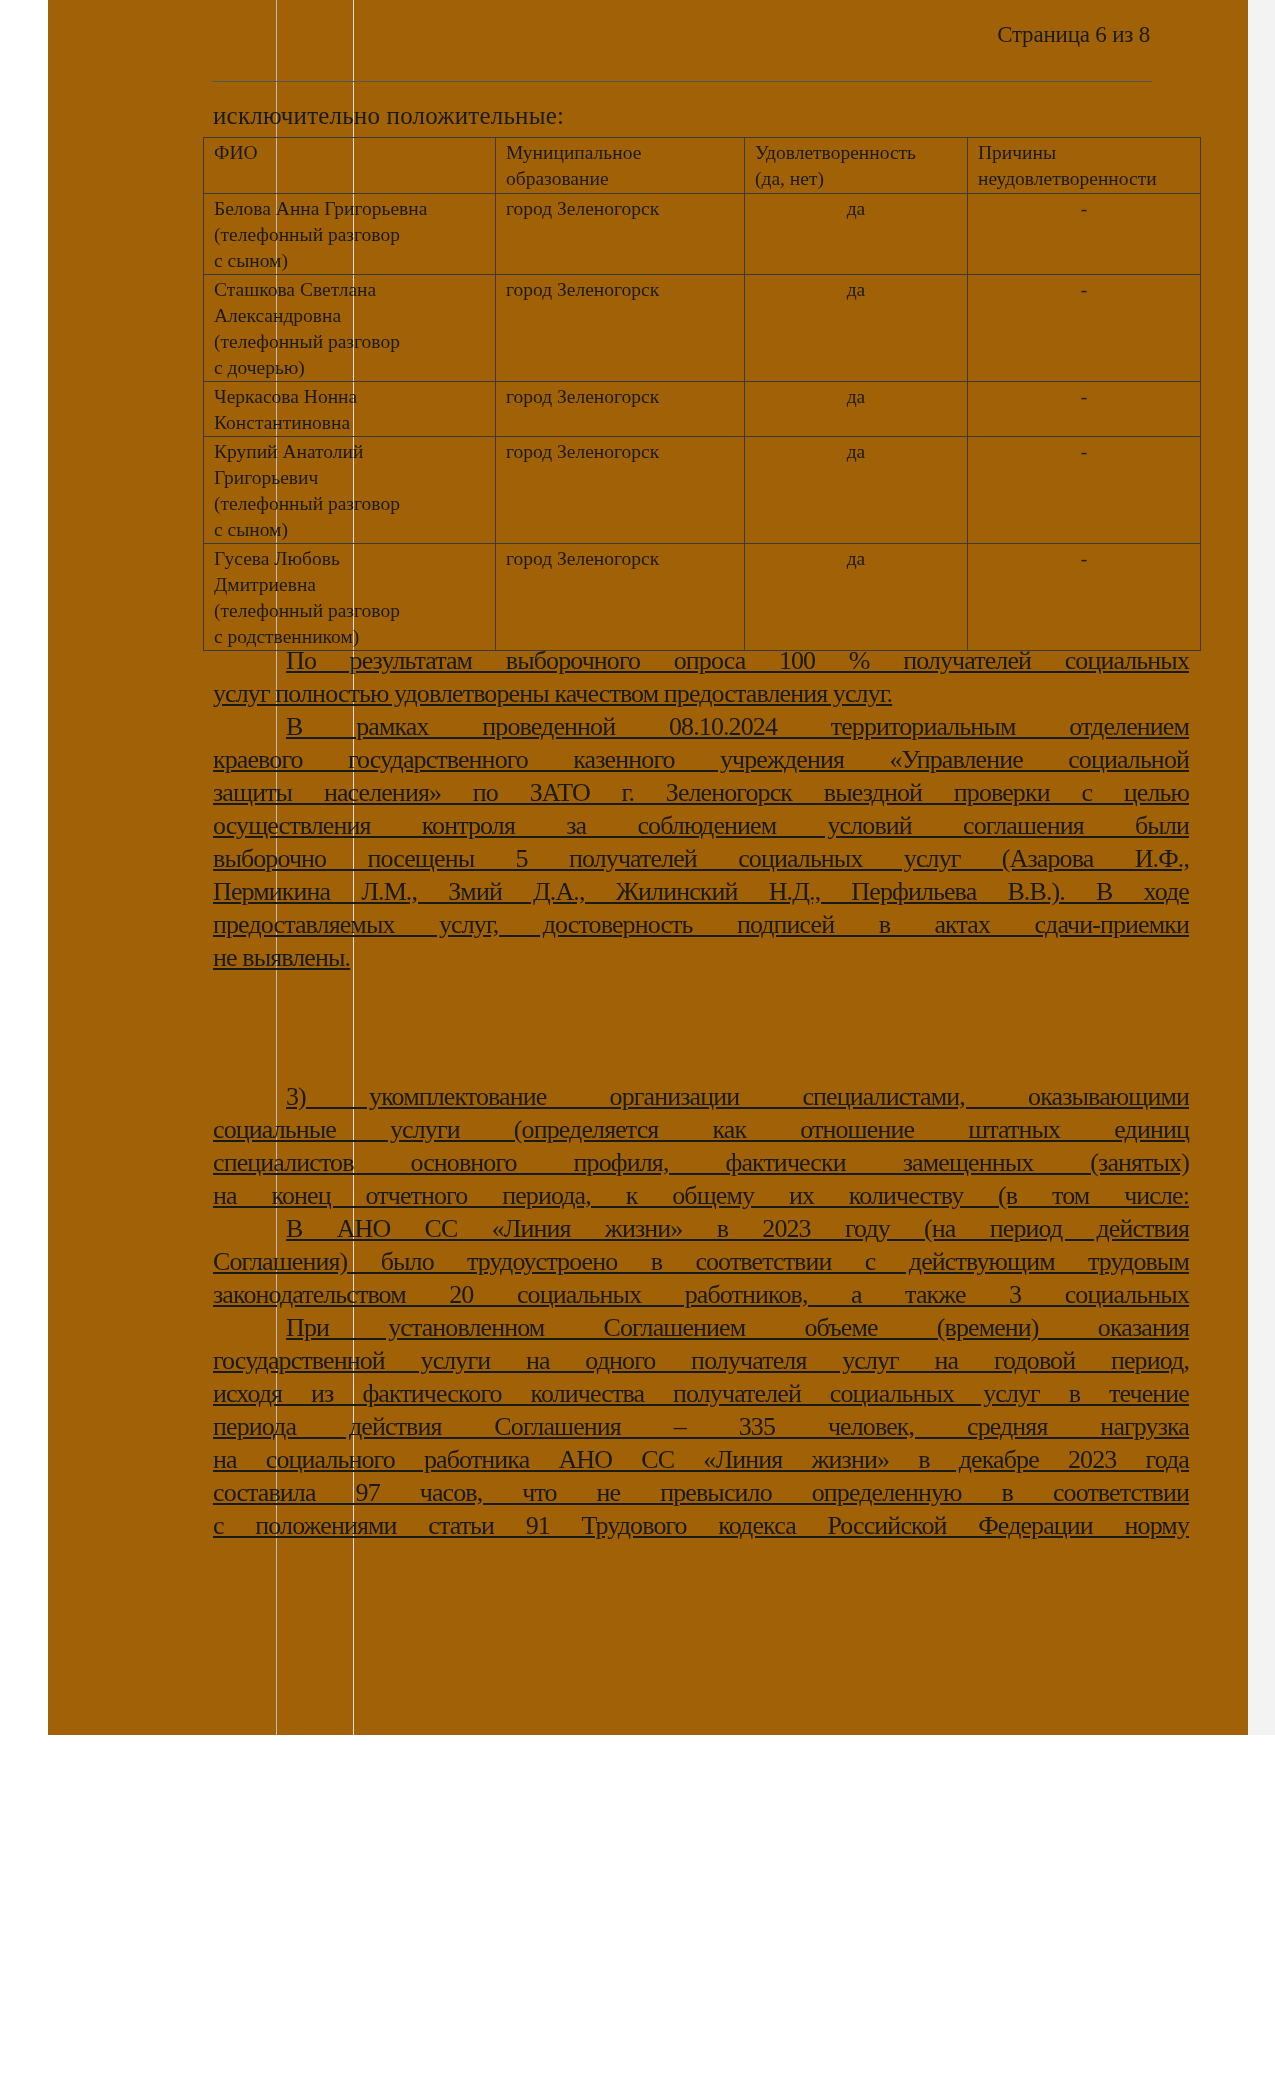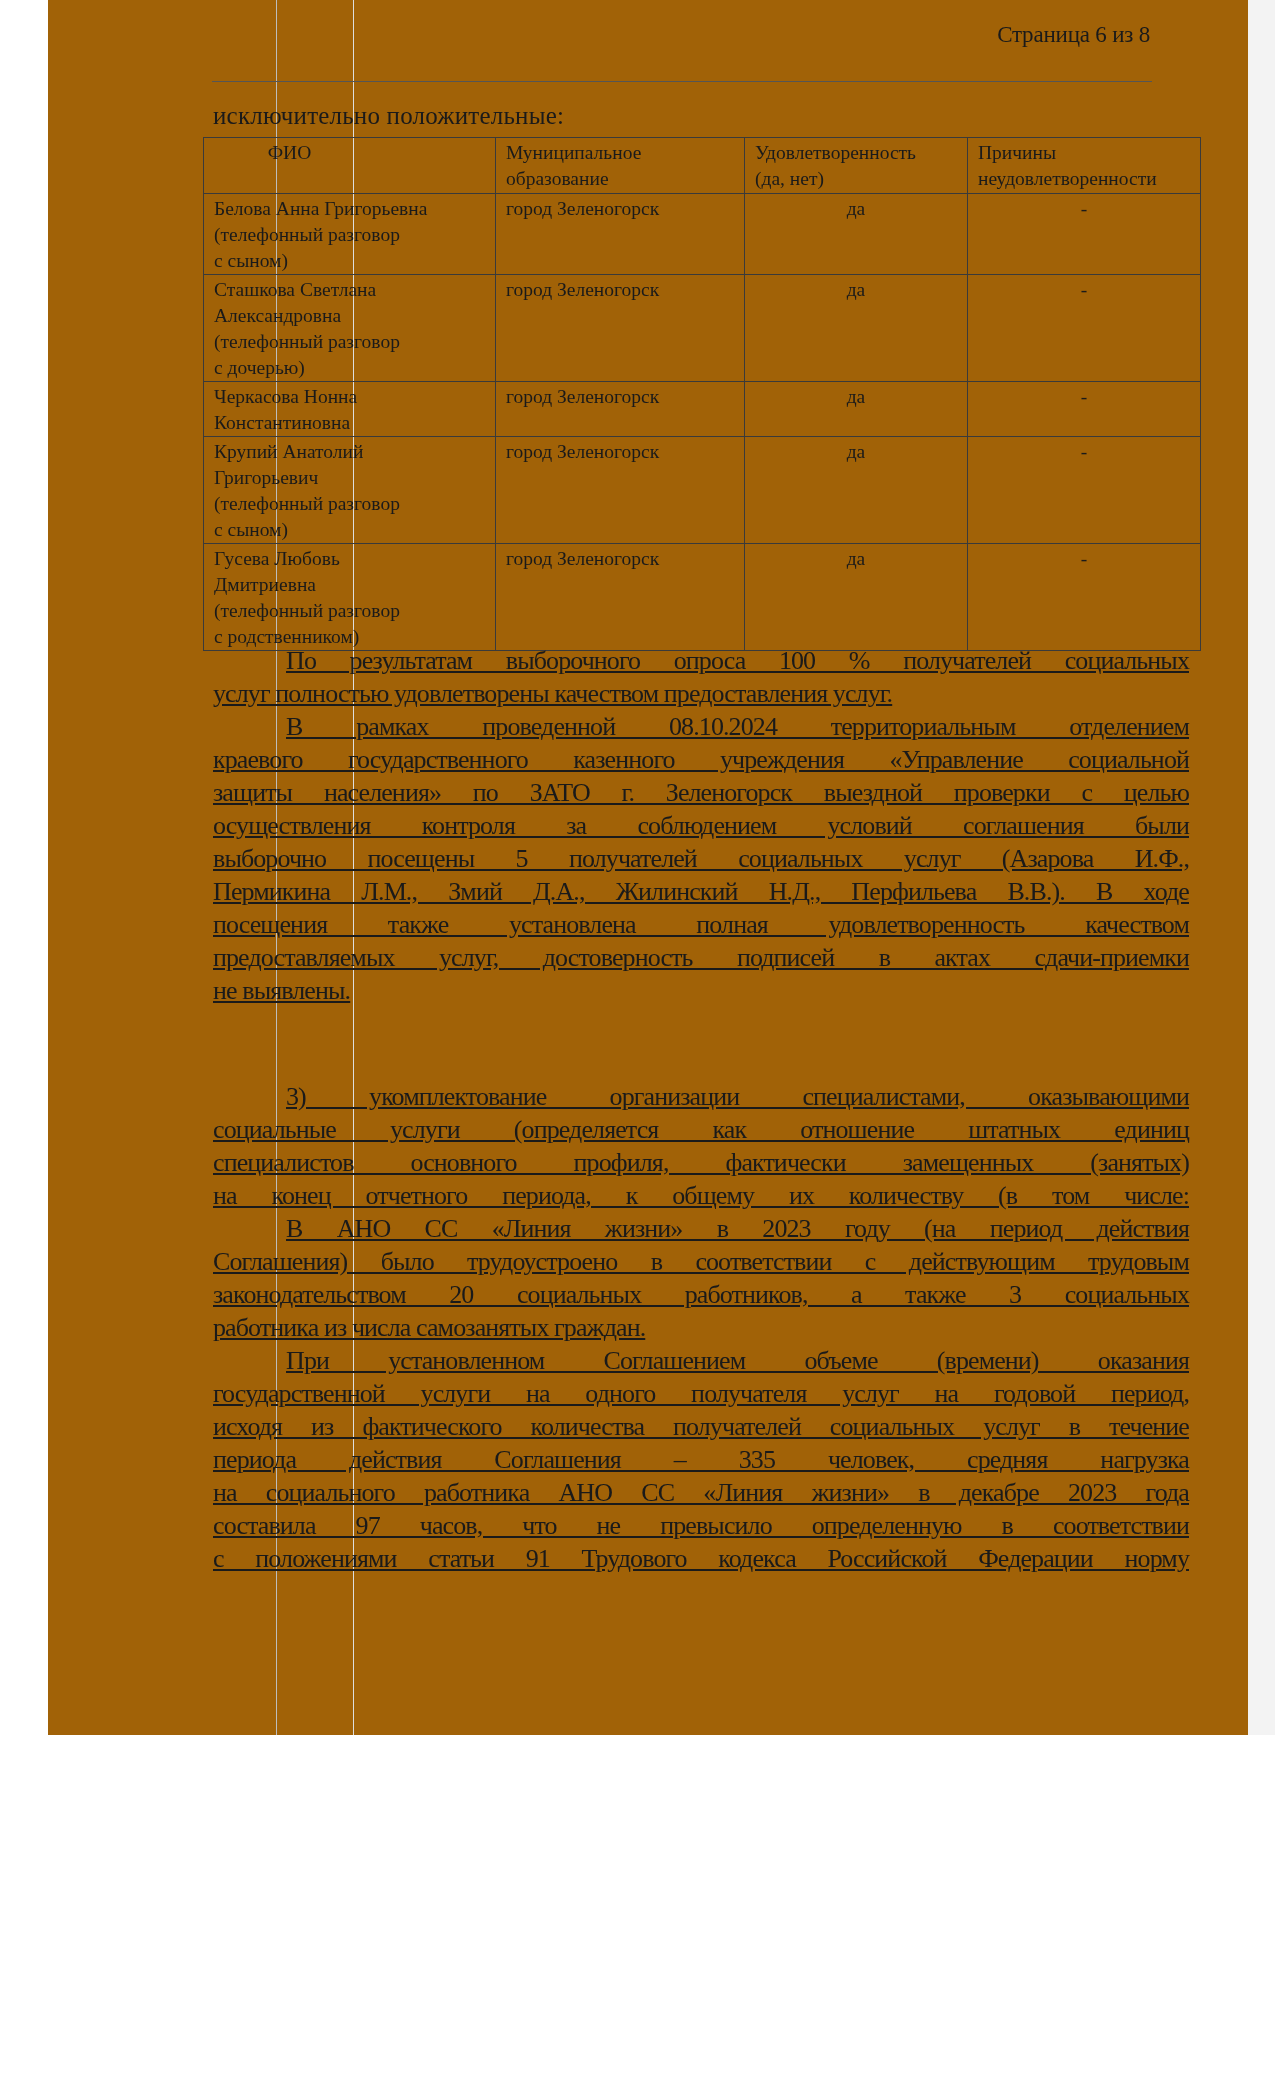--- a/index.html
+++ b/index.html
@@ -7,21 +7,21 @@
   .page { position: absolute; left: 0; top: 0; width: 1248px; height: 1735px; background: #a16207; margin-left: 48px; }
   .page-edge { position: absolute; left: 1248px; top: 0; width: 27px; height: 1735px; background: #f3f3f3; }
   .scanline { position: absolute; top: 0; height: 1735px; width: 1px; background: #c8c8c8; }
   .scanline.l1 { left: 228px; background: #bdbdbd; }
   .scanline.l2 { left: 305px; background: #dedede; }
   .page-header { position: absolute; right: 146px; top: 22px; font-size: 23px; letter-spacing: -0.2px; }
   .header-rule { position: absolute; left: 164px; top: 81px; width: 940px; height: 0; border-top: 1.5px solid #555; }
   .intro { position: absolute; left: 165px; top: 102px; font-size: 25px; letter-spacing: 0.2px; }
   table.survey { position: absolute; left: 155px; top: 137px; border-collapse: collapse; font-size: 19.5px; line-height: 26px; table-layout: fixed; }
   table.survey td, table.survey th { border: 1.5px solid #3a3a3a; vertical-align: top; padding: 2px 10px 0 10px; text-align: left; font-weight: normal; }
-  table.survey th.c1 { text-align: center; padding-right: 130px; }
+  table.survey th.c1 { padding-right: 130px; }
   table.survey td.c3 { text-align: center; }
   table.survey td.c4 { text-align: center; }
   .cell-lines span { display: block; }
   .body-text { position: absolute; left: 165px; width: 976px; font-family: "Liberation Serif", "DejaVu Serif", serif; font-size: 26px; line-height: 33px; transform-origin: left top; }
   .body-text p { margin: 0; text-align: justify; text-align-last: left; text-indent: 73px; font-stretch: condensed; letter-spacing: -0.9px; }
   .body-text p .ln { display: block; text-align: justify; text-align-last: justify; text-indent: 0; text-decoration: underline; }
   .body-text p .ln.first { padding-left: 73px; }
   .body-text p .ln.last { text-align-last: left; }
 </style>
 </head>
@@ -123,38 +123,36 @@
       <span class="ln first">По результатам выборочного опроса 100 % получателей социальных</span>
       <span class="ln last">услуг полностью удовлетворены качеством предоставления услуг.</span>
     </p>
     <p>
       <span class="ln first">В рамках проведенной 08.10.2024 территориальным отделением</span>
       <span class="ln">краевого государственного казенного учреждения «Управление социальной</span>
       <span class="ln">защиты населения» по ЗАТО г. Зеленогорск выездной проверки с целью</span>
       <span class="ln">осуществления контроля за соблюдением условий соглашения были</span>
       <span class="ln">выборочно посещены 5 получателей социальных услуг (Азарова И.Ф.,</span>
       <span class="ln">Пермикина Л.М., Змий Д.А., Жилинский Н.Д., Перфильева В.В.). В ходе</span>
-      <span class="ln">посещения также установлена полная удовлетворенность качеством</span>
       <span class="ln">предоставляемых услуг, достоверность подписей в актах сдачи-приемки</span>
       <span class="ln last">не выявлены.</span>
     </p>
   </div>
 
   <div class="body-text" style="top:1080px">
     <p>
       <span class="ln first">3)   укомплектование организации специалистами, оказывающими</span>
       <span class="ln">социальные услуги (определяется как отношение штатных единиц</span>
       <span class="ln">специалистов основного профиля, фактически замещенных (занятых)</span>
       <span class="ln">на конец отчетного периода, к общему их количеству (в том числе:</span>
     </p>
     <p>
       <span class="ln first">В АНО СС «Линия жизни» в 2023 году (на период действия</span>
       <span class="ln">Соглашения) было трудоустроено в соответствии с действующим трудовым</span>
       <span class="ln">законодательством 20 социальных работников, а также 3 социальных</span>
-      <span class="ln last">работника из числа самозанятых граждан.</span>
     </p>
     <p>
       <span class="ln first">При установленном Соглашением объеме (времени) оказания</span>
       <span class="ln">государственной услуги на одного получателя услуг на годовой период,</span>
       <span class="ln">исходя из фактического количества получателей социальных услуг в течение</span>
       <span class="ln">периода действия Соглашения – 335 человек, средняя нагрузка</span>
       <span class="ln">на социального работника АНО СС «Линия жизни» в декабре 2023 года</span>
       <span class="ln">составила 97 часов, что не превысило определенную в соответствии</span>
       <span class="ln">с положениями статьи 91 Трудового кодекса Российской Федерации норму</span>
     </p>

